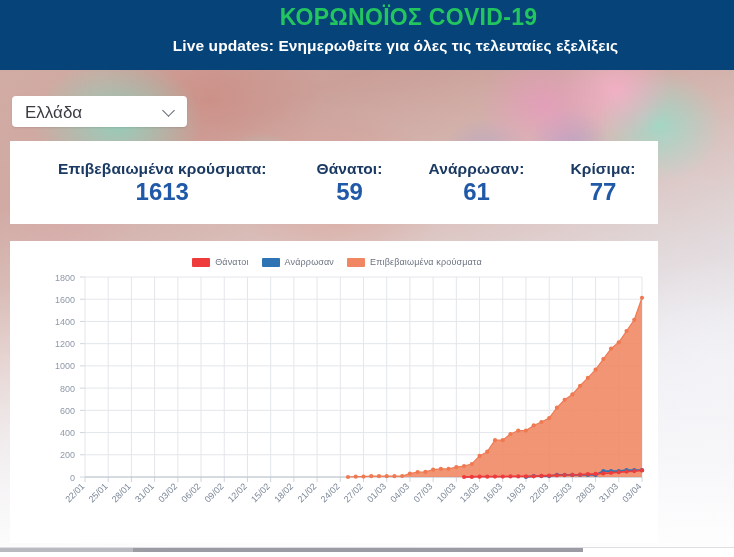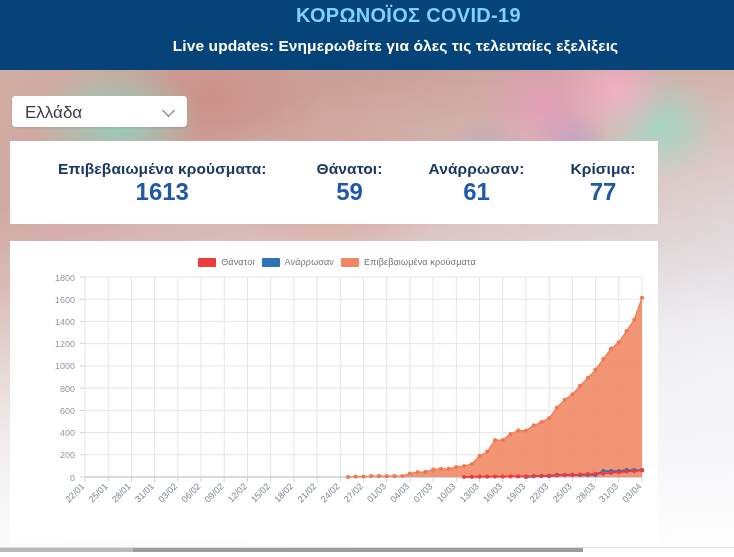--- a/index.html
+++ b/index.html
@@ -26,22 +26,22 @@
     width: 734px;
     height: 70px;
     background: #054378;
     z-index: 30;
   }
   .header-title {
     position: absolute;
     left: 8px; right: 0;
     top: 4px;
     text-align: center;
-    color: #7dd3fc;
-    font-size: 20px;
+    color: #22c55e;
+    font-size: 23px;
     font-weight: bold;
     letter-spacing: 0.3px;
     padding-left: 75px;
   }
   .header-sub {
     position: absolute;
     left: 0; right: 3px;
     top: 37px;
     text-align: center;
     color: #ffffff;
@@ -149,21 +149,21 @@
     overflow: hidden;
   }
 
   
   .legend {
     position: absolute;
     left: 0; right: 0; top: 16px;
     display: flex;
     justify-content: center;
     align-items: center;
-    gap: 7px;
+    gap: 13px;
     padding-left: 6px;
   }
   .legend-item { display: flex; align-items: center; gap: 5px; }
   .legend-swatch { width: 18px; height: 9px; border-radius: 1px; }
   .legend-text {
     font-size: 9px;
     color: #6b7280;
     letter-spacing: 0.15px;
   }
 

